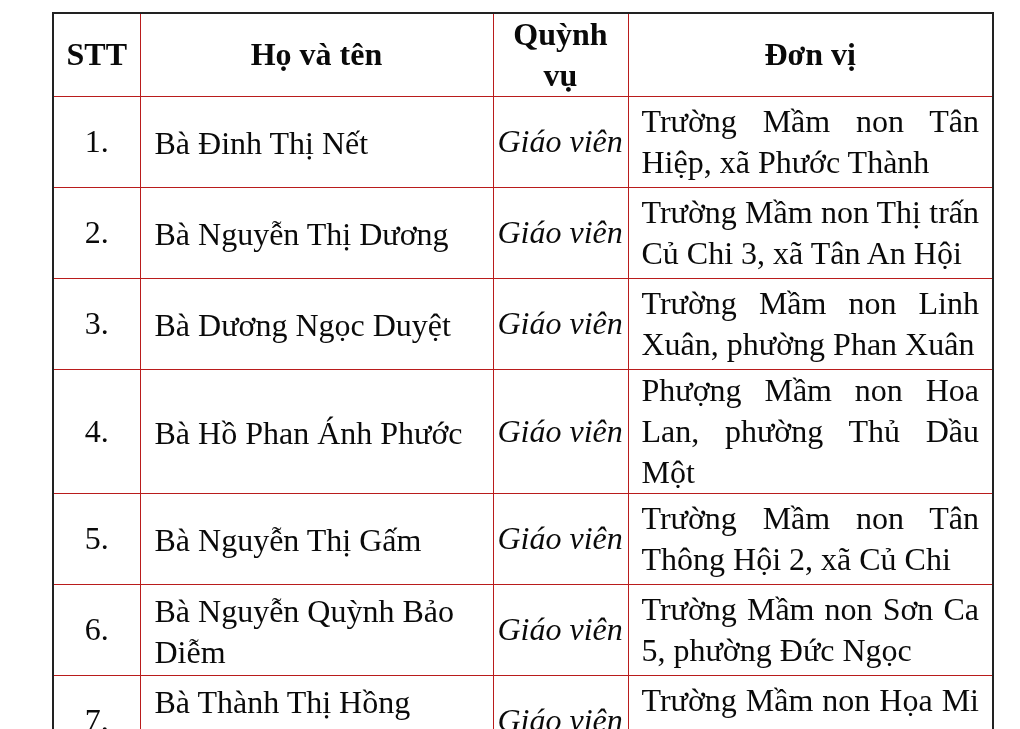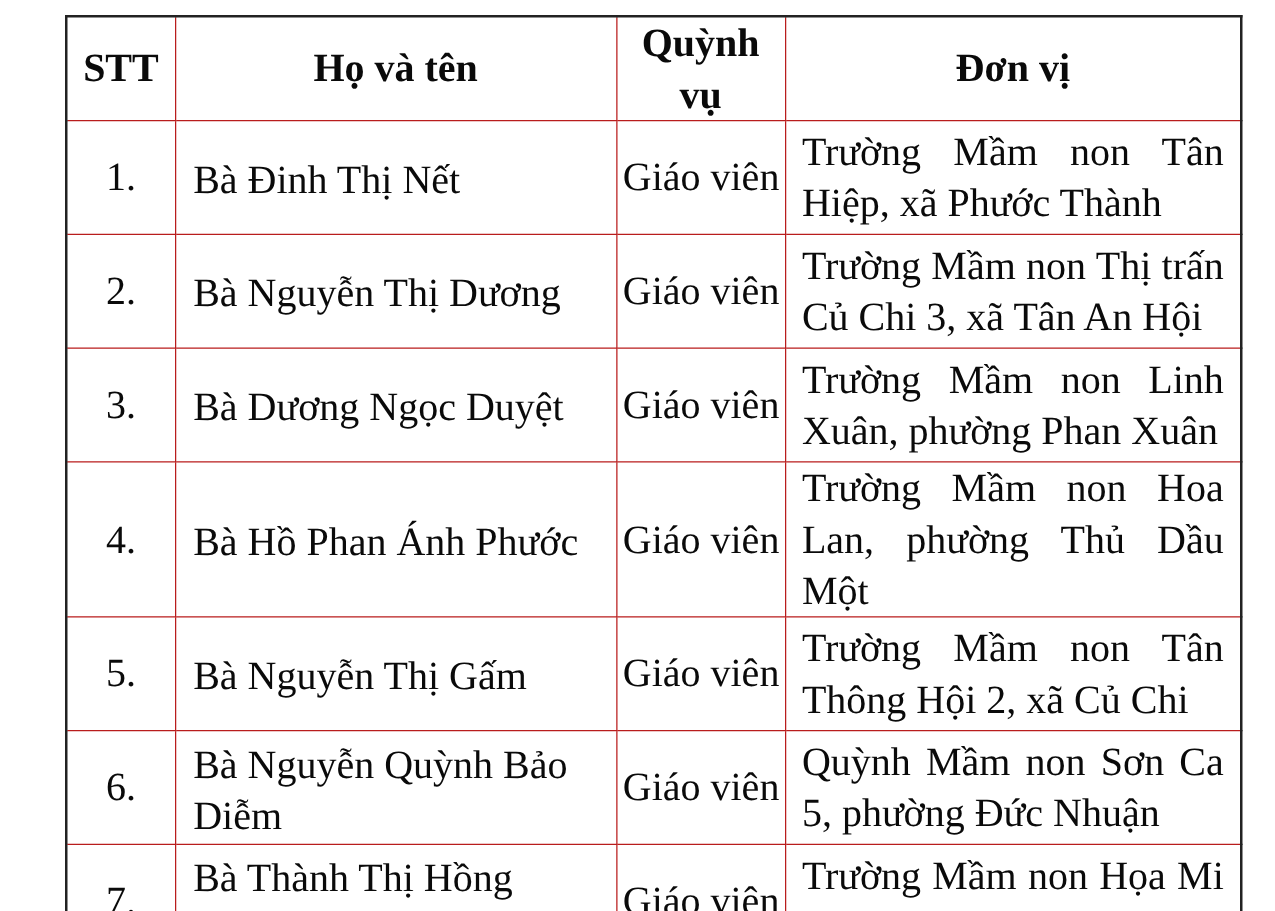--- a/index.html
+++ b/index.html
@@ -49,22 +49,23 @@
   }
   td.cell-stt {
     text-align: center;
     padding: 0 4px;
   }
   td.cell-name {
     text-align: left;
     padding: 4px 10px 0 14px;
   }
   td.cell-pos {
-    text-align: right;
+    text-align: left;
     padding: 0 4px;
+    font-style: italic;
   }
   td.cell-unit {
     text-align: justify;
     text-justify: inter-word;
     padding: 0 13px;
   }
 </style>
 </head>
 <body>
 
@@ -99,33 +100,33 @@
     <tr class="body-row">
       <td class="cell-stt">3.</td>
       <td class="cell-name">Bà Dương Ngọc Duyệt</td>
       <td class="cell-pos">Giáo viên</td>
       <td class="cell-unit">Trường Mầm non Linh Xuân, phường Phan Xuân</td>
     </tr>
     <tr class="body-row">
       <td class="cell-stt">4.</td>
       <td class="cell-name">Bà Hồ Phan Ánh Phước</td>
       <td class="cell-pos">Giáo viên</td>
-      <td class="cell-unit">Trường Mầm non Hoa Lan, phường Thủ Dầu Một</td>
+      <td class="cell-unit">Phượng Mầm non Hoa Lan, phường Thủ Dầu Một</td>
     </tr>
     <tr class="body-row">
       <td class="cell-stt">5.</td>
       <td class="cell-name">Bà Nguyễn Thị Gấm</td>
       <td class="cell-pos">Giáo viên</td>
       <td class="cell-unit">Trường Mầm non Tân Thông Hội 2, xã Củ Chi</td>
     </tr>
     <tr class="body-row">
       <td class="cell-stt">6.</td>
       <td class="cell-name">Bà Nguyễn Quỳnh Bảo Diễm</td>
       <td class="cell-pos">Giáo viên</td>
-      <td class="cell-unit">Quỳnh Mầm non Sơn Ca 5, phường Đức Nhuận</td>
+      <td class="cell-unit">Trường Mầm non Sơn Ca 5, phường Đức Ngọc</td>
     </tr>
     <tr class="body-row">
       <td class="cell-stt">7.</td>
       <td class="cell-name">Bà Thành Thị Hồng Xuân</td>
       <td class="cell-pos">Giáo viên</td>
       <td class="cell-unit">Trường Mầm non Họa Mi 3, phường Tam Bình</td>
     </tr>
   </tbody>
 </table>
 

